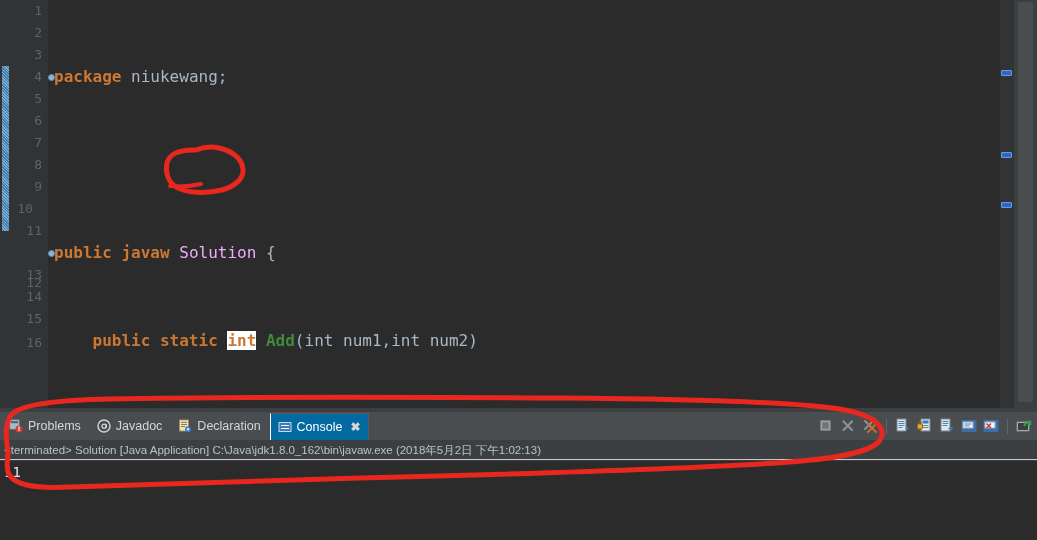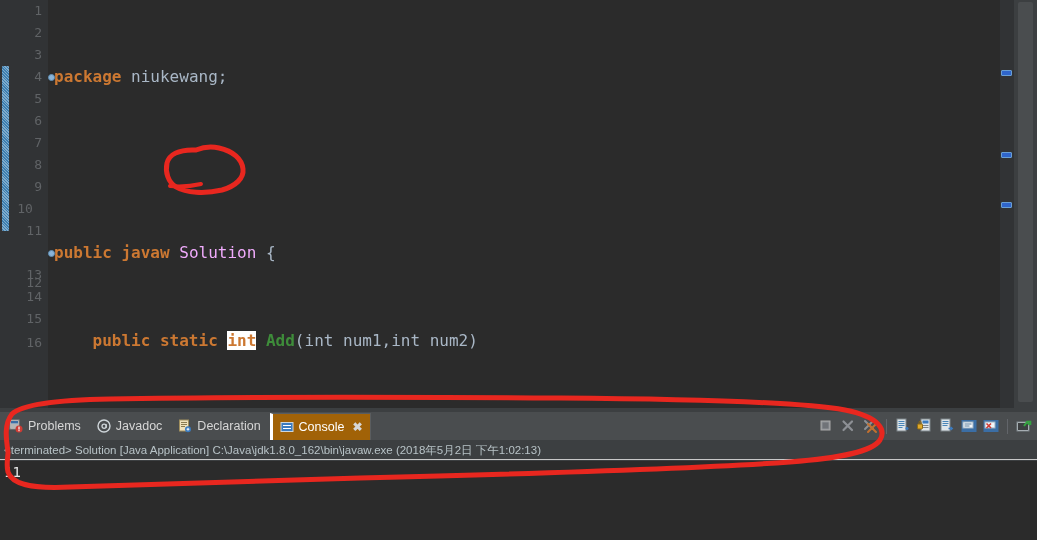--- a/index.html
+++ b/index.html
@@ -132,23 +132,23 @@
     gap: 5px;
     height: 24px;
     padding: 0 7px;
     margin-left: 2px;
     color: #d6d6d6;
     font-size: 12.5px;
     font-family: "Liberation Sans", sans-serif;
     white-space: nowrap;
   }
   .tab.active {
-    background: #a16207;
+    background: #0369a1;
     border-top: 1px solid #5a5d5f;
-    border-left: 3px solid #ffffff;
+    border-left: 1px solid #ffffff;
     border-right: 1px solid #5a5d5f;
     height: 27px;
     margin-top: 1px;
     color: #ffffff;
   }
   .tab .ticon {
     width: 14px; height: 14px;
     display: inline-block;
     position: relative;
     flex: 0 0 14px;

